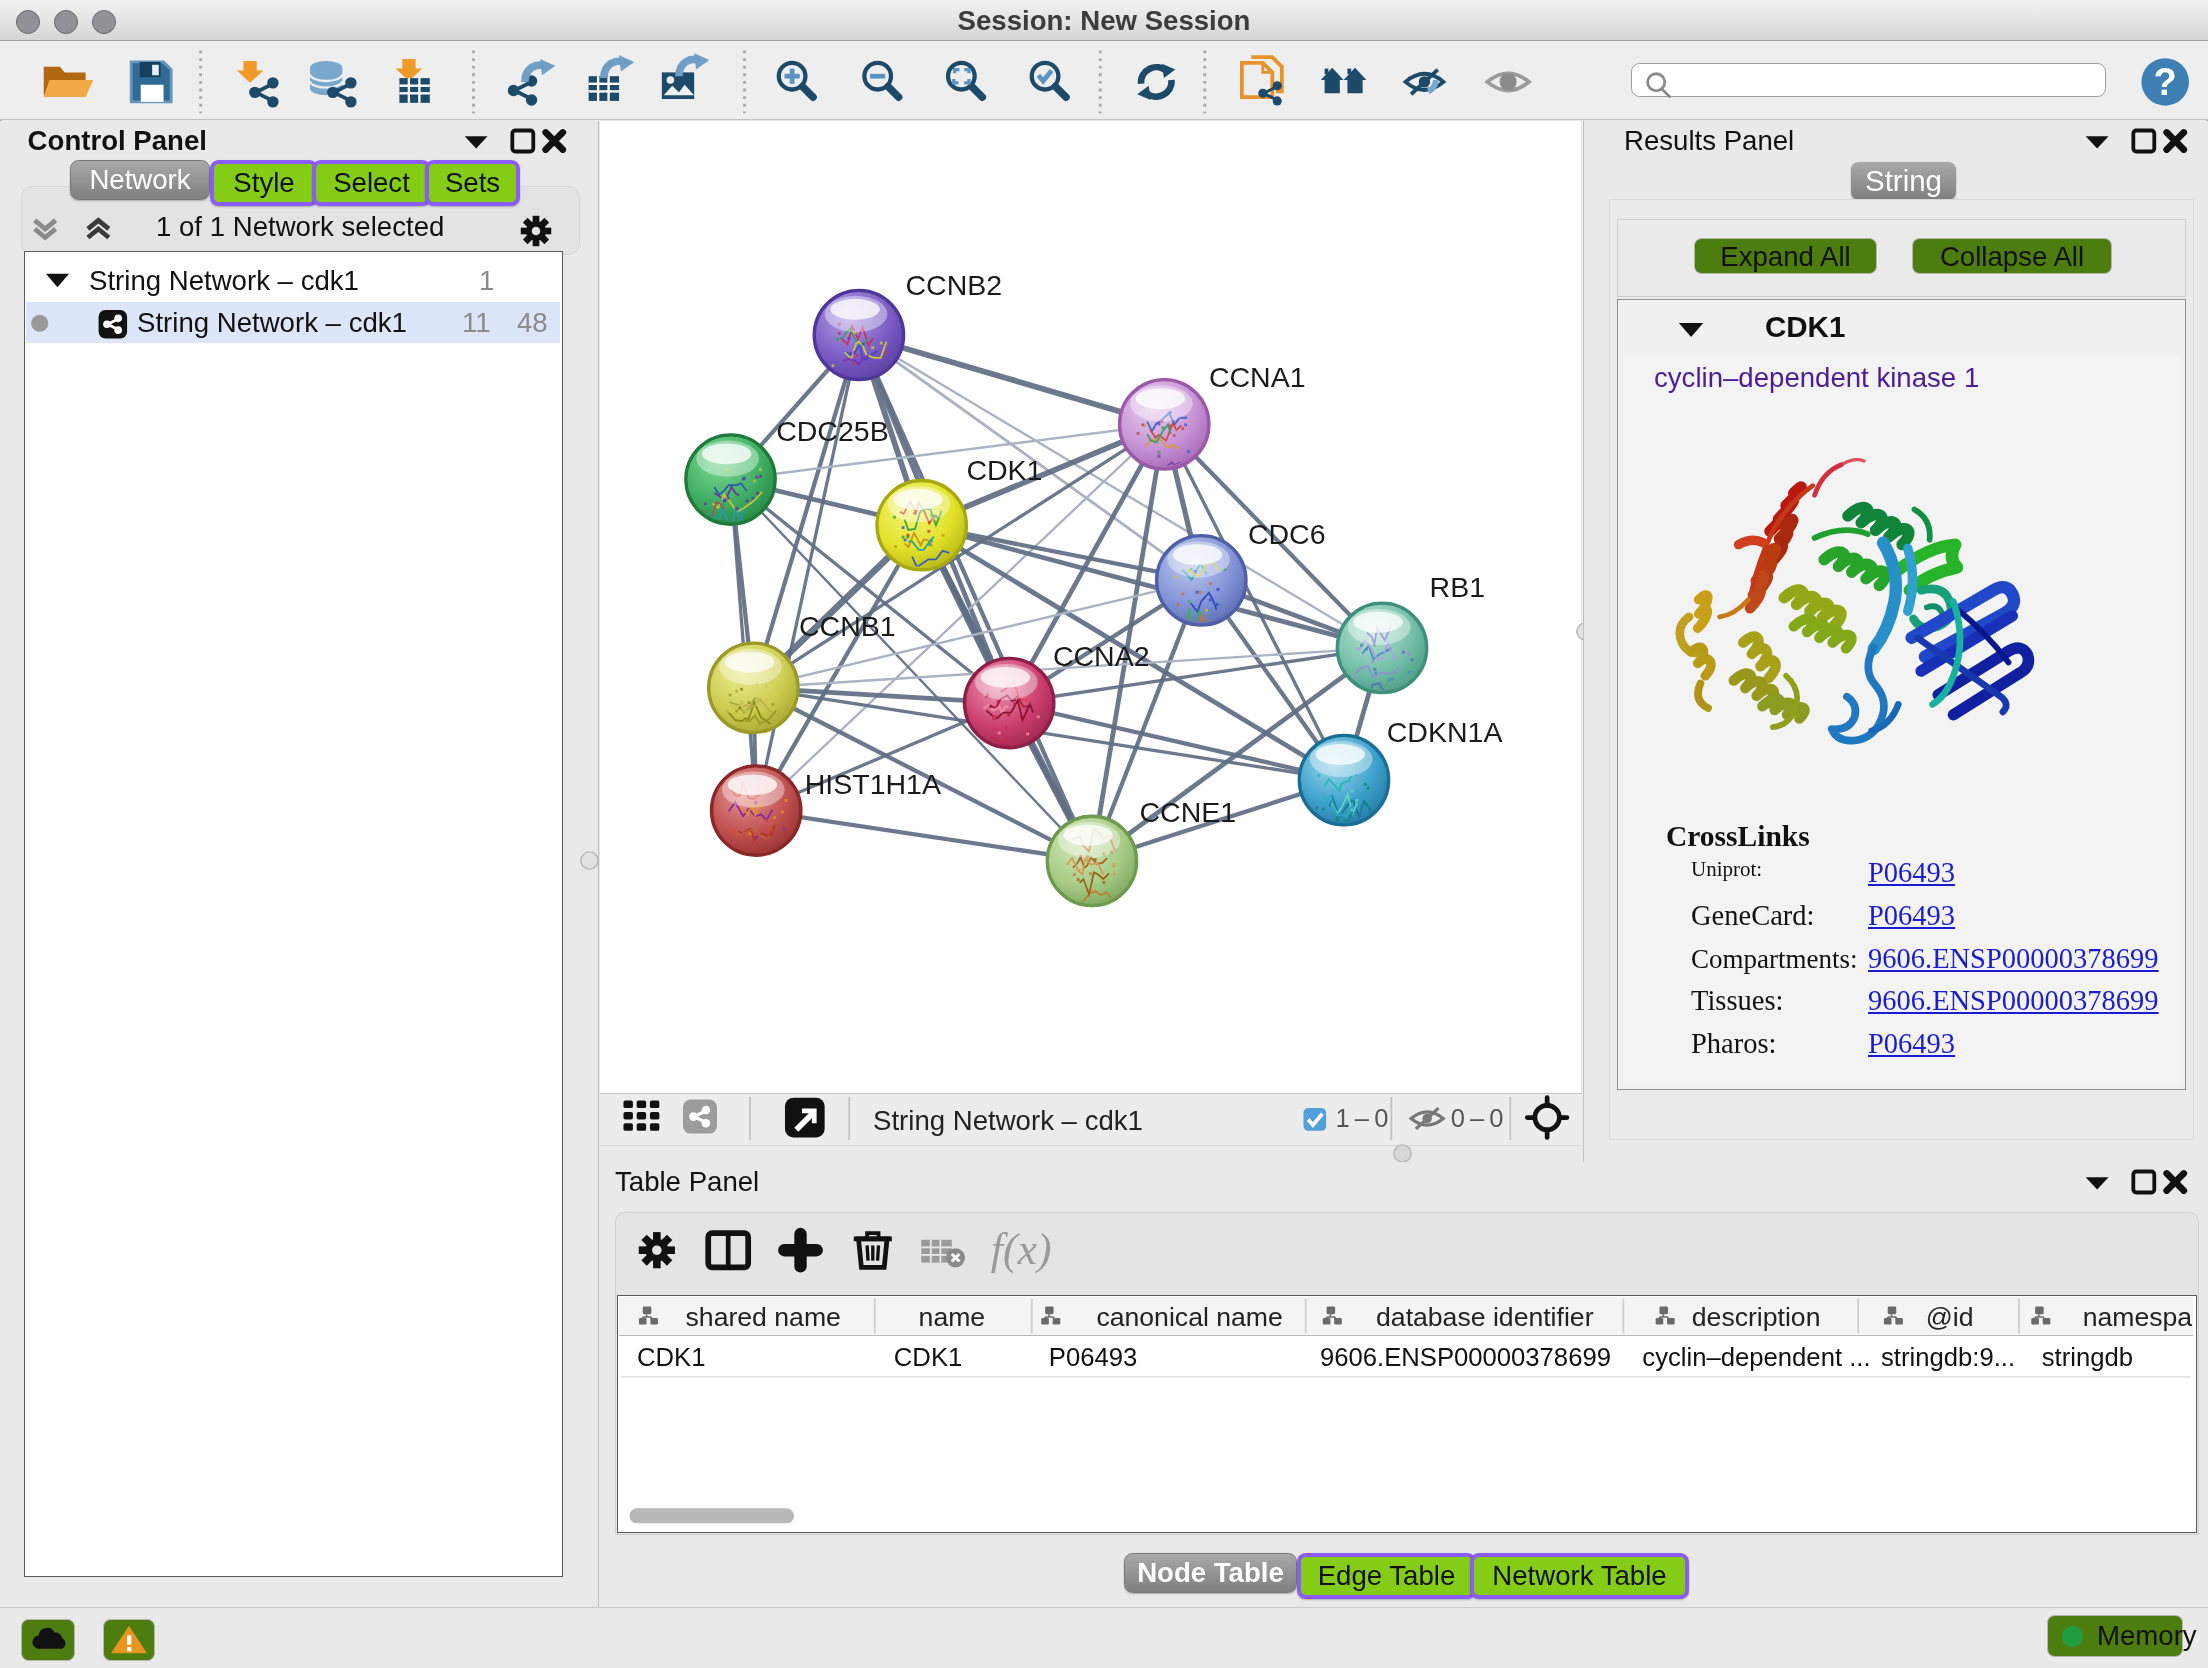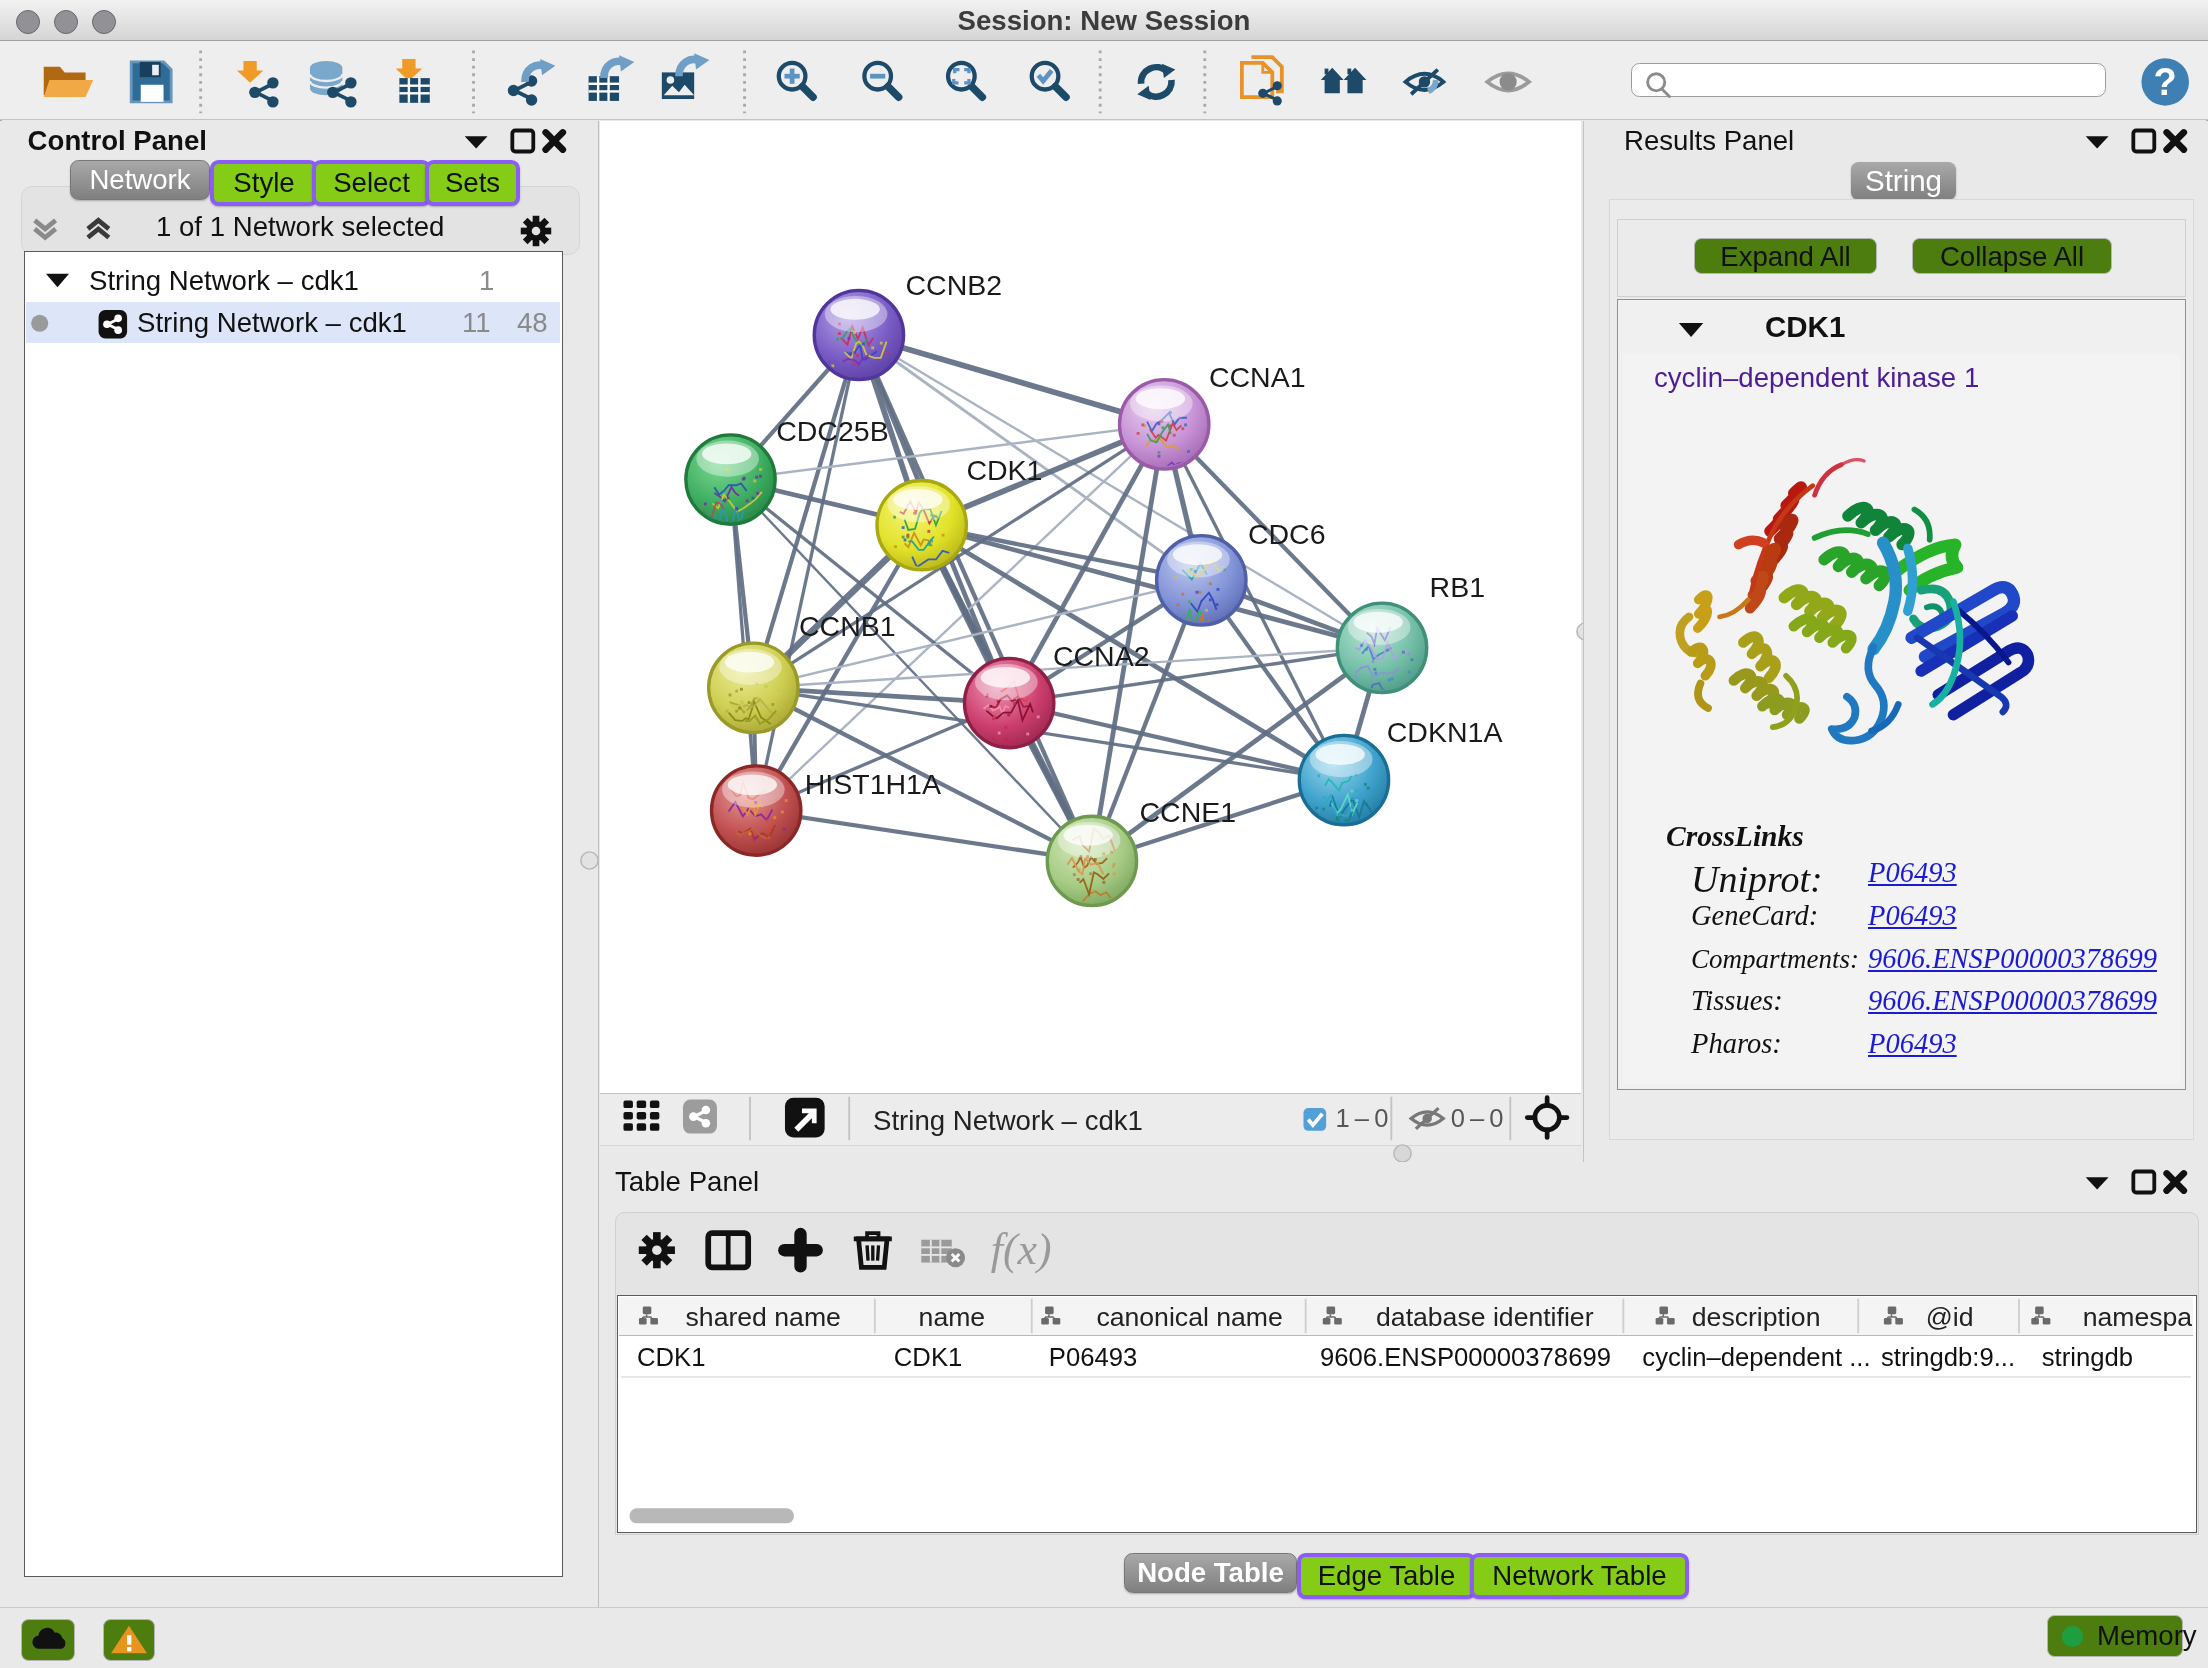--- a/index.html
+++ b/index.html
@@ -21,21 +21,21 @@
   .tabsel{background:linear-gradient(#a9a9a9,#7f7f7f);color:#fff;border:1px solid #787878;}
   .treebox{left:24px;top:251px;width:537px;height:1324px;background:#fff;border:1.9px solid #5a5a5a;}
   .netview{left:600px;top:121px;width:981px;height:972px;background:#fff;}
   .viewbar{left:600px;top:1093px;width:981px;height:51px;background:#ececec;
      border-top:1.9px solid #c3c3c3;border-bottom:1.9px solid #d6d6d6;}
   .rpanel{left:1583px;top:121px;width:626px;height:1046px;background:#e9e9e9;border-left:1.9px solid #c3c3c3;}
   .btnw{background:#4d7c0f;border:1.9px solid #b5b5b5;border-radius:7.6px;font-size:27.6px;color:#111;
         text-align:center;}
   .tpanel{left:600px;top:1162px;width:1608px;height:445px;background:#e9e9e9;}
   .graytab{background:linear-gradient(#a9a9a9,#7f7f7f);color:#fff;}
-  .serif{font-family:"Liberation Serif",serif;font-style:italic;}
+  .serif{font-family:"Liberation Serif",serif;}
 </style>
 </head>
 <body>
 
 <div class="abs titlebar"></div>
 <div class="abs tl" style="left:16px;"></div>
 <div class="abs tl" style="left:54px;"></div>
 <div class="abs tl" style="left:92px;"></div>
 <div class="abs wtitle">Session: New Session</div>
 
@@ -790,21 +790,21 @@
 <path d="M 238,260 q -8,22 -28,28" stroke="#1868b8" stroke-width="7"></path>
 <path d="M 252,190 l 86,-50 q 14,-8 20,4 q 6,12 -8,20 l -84,46" stroke="#2048c8" stroke-width="13"></path>
 <path d="M 262,225 l 96,-58" stroke="#1830b8" stroke-width="12"></path>
 <path d="M 280,250 l 74,-46 q 14,-8 20,4 q 4,12 -8,19 l -70,44" stroke="#1020a0" stroke-width="12"></path>
 <path d="M 258,190 l 88,62 q 10,8 2,16" stroke="#1838b0" stroke-width="7"></path>
 <path d="M 300,160 q 30,24 54,56" stroke="#08188c" stroke-width="6"></path>
 <path d="M 296,152 q 14,40 0,78 q -8,22 -22,30" stroke="#18b0a0" stroke-width="7"></path>
 </g>
   </svg>
 <div class="abs serif" style="left:1666px;top:820px;font-size:29.5px;font-weight:bold;color:#111;">CrossLinks</div>
-<div class="abs serif" style="left:1691px;top:857px;font-size:38px;color:#111;">Uniprot:</div>
+<div class="abs serif" style="left:1691px;top:857px;font-size:21px;color:#111;">Uniprot:</div>
 <div class="abs serif" style="left:1691px;top:900px;font-size:28.5px;color:#111;">GeneCard:</div>
 <div class="abs serif" style="left:1691px;top:944px;font-size:27px;color:#111;">Compartments:</div>
 <div class="abs serif" style="left:1691px;top:985px;font-size:28.5px;color:#111;">Tissues:</div>
 <div class="abs serif" style="left:1691px;top:1028px;font-size:28.5px;color:#111;">Pharos:</div>
 <div class="abs serif" style="left:1868px;top:857px;font-size:28.5px;color:#1b1bd1;text-decoration:underline;">P06493</div>
 <div class="abs serif" style="left:1868px;top:900px;font-size:28.5px;color:#1b1bd1;text-decoration:underline;">P06493</div>
 <div class="abs serif" style="left:1868px;top:943px;font-size:28.5px;color:#1b1bd1;text-decoration:underline;">9606.ENSP00000378699</div>
 <div class="abs serif" style="left:1868px;top:985px;font-size:28.5px;color:#1b1bd1;text-decoration:underline;">9606.ENSP00000378699</div>
 <div class="abs serif" style="left:1868px;top:1028px;font-size:28.5px;color:#1b1bd1;text-decoration:underline;">P06493</div>
 

